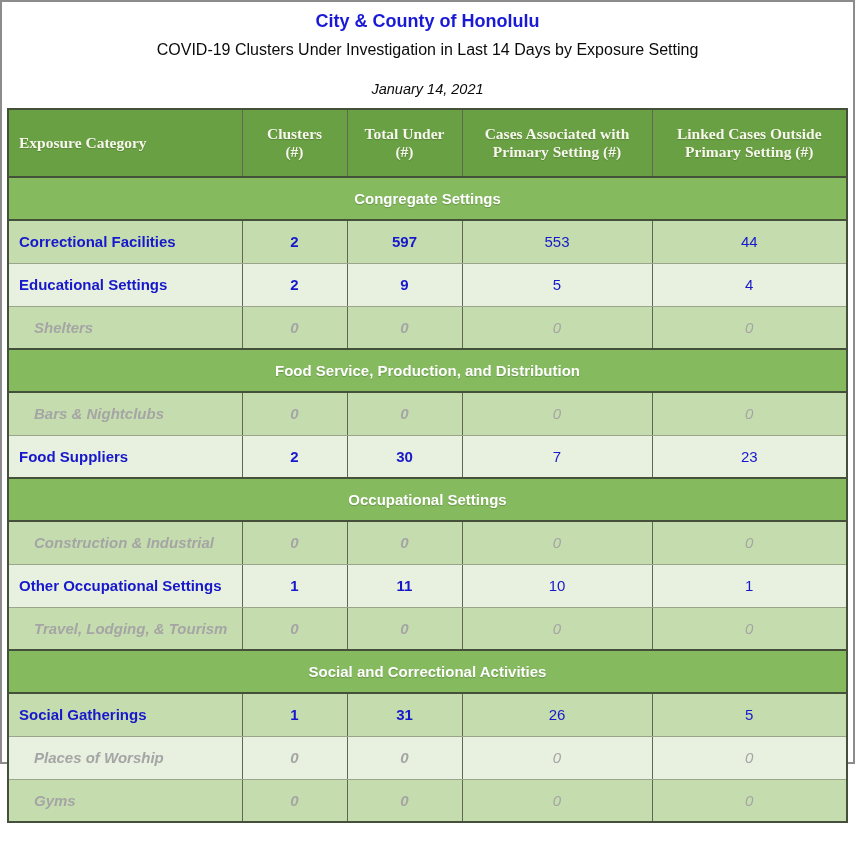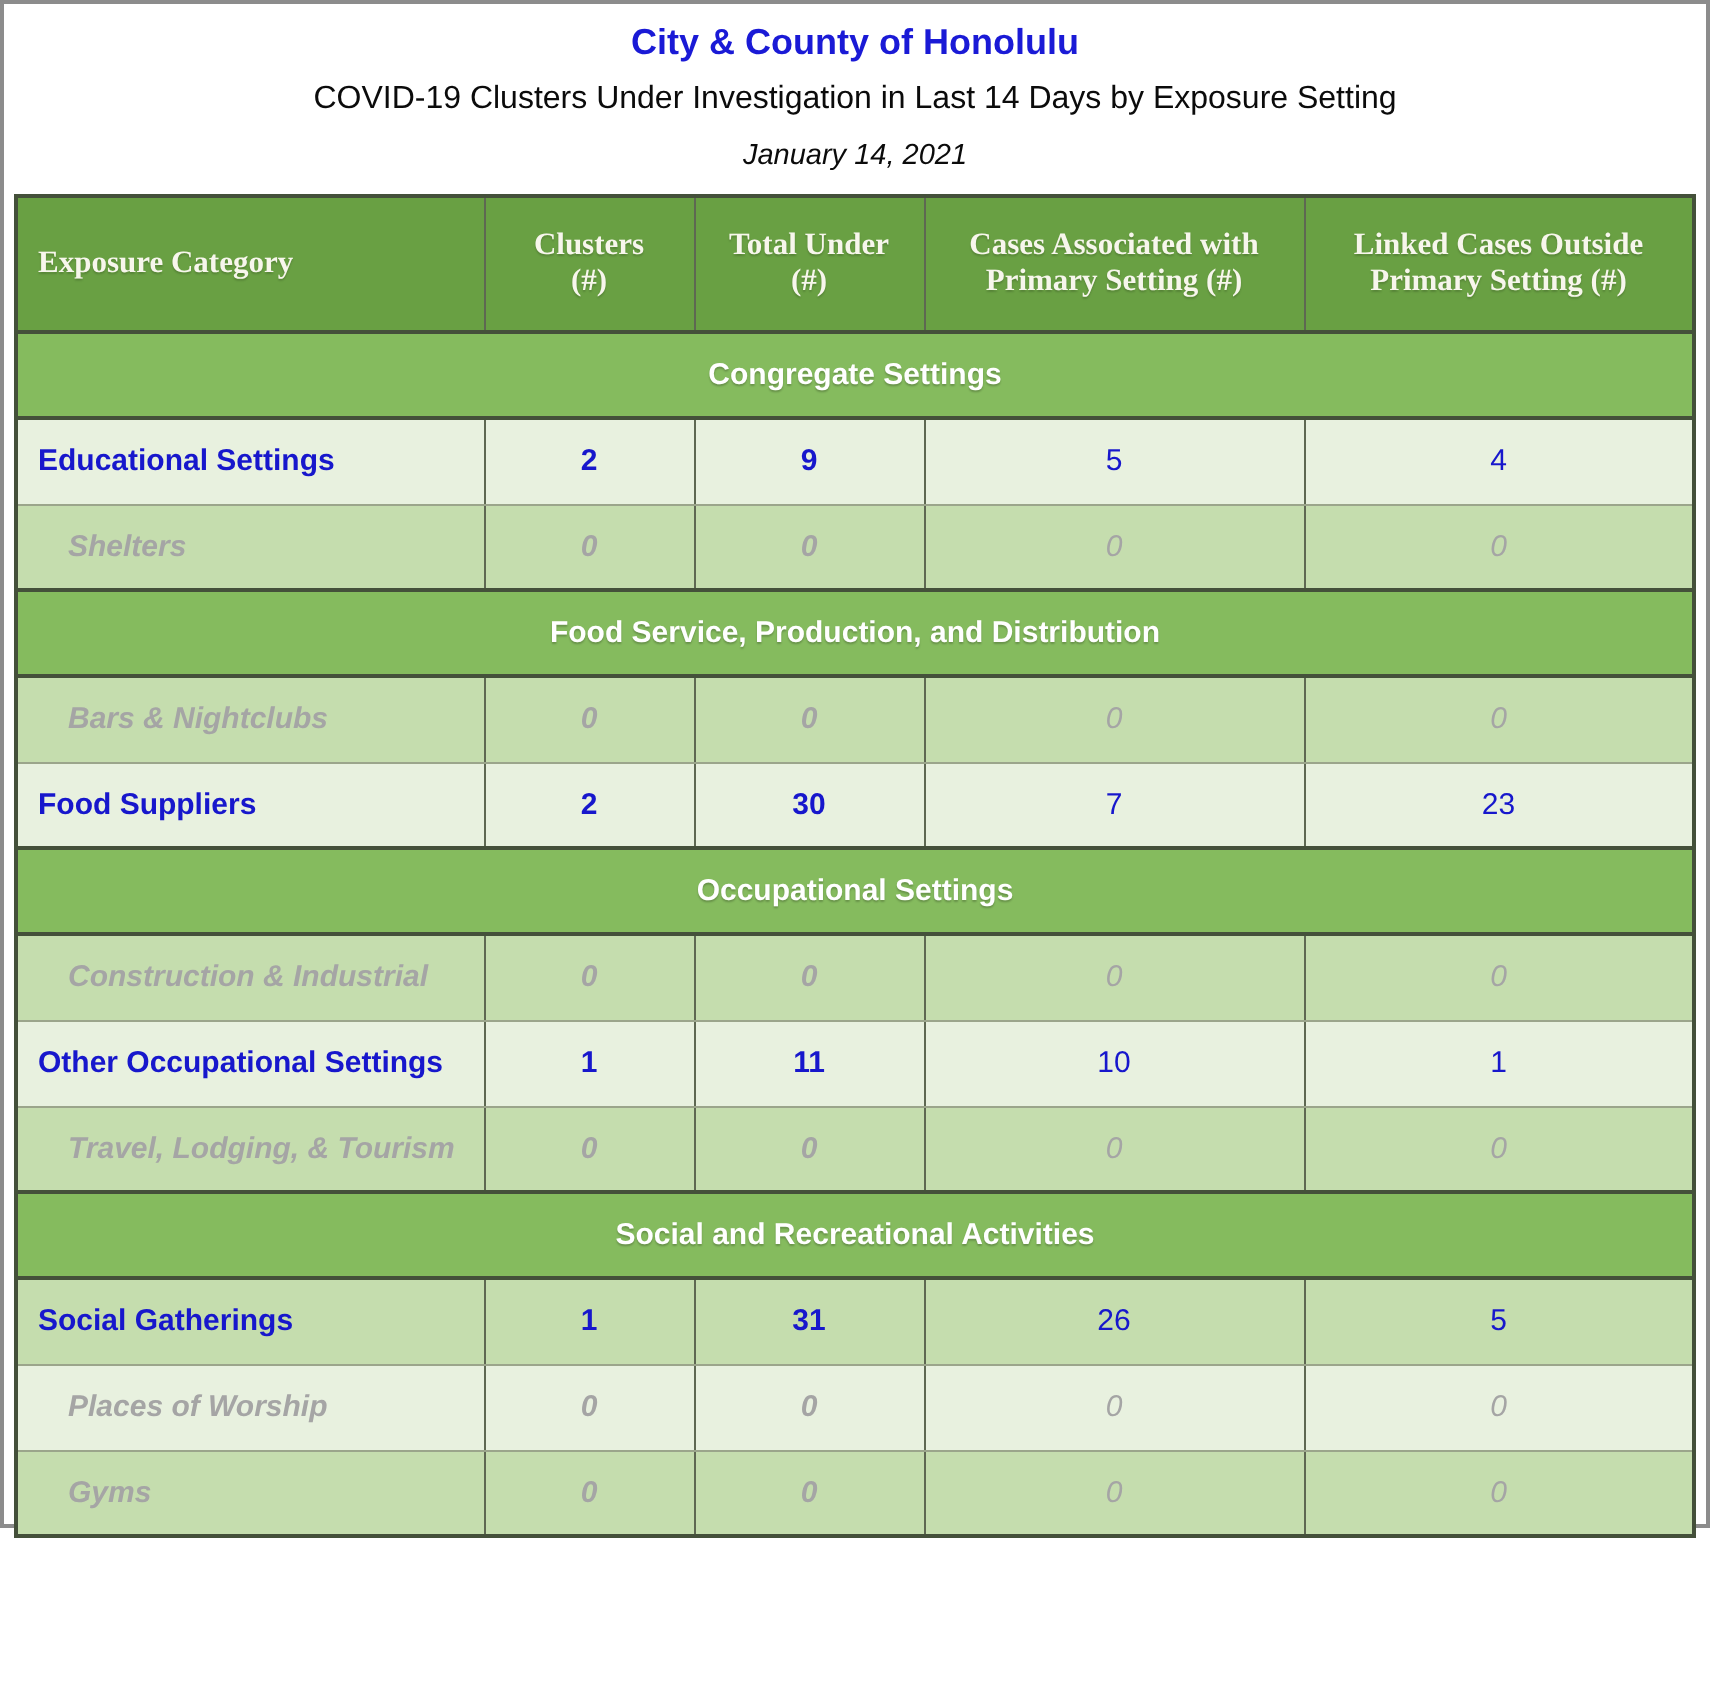--- a/index.html
+++ b/index.html
@@ -33,21 +33,21 @@
     line-height:24px;
   }
   .subtitle{
     color:#0b0b0b;
     font-size:16px;font-weight:normal;
     line-height:22px;margin-top:6px;
   }
   .date{
     color:#0b0b0b;
     font-size:14.5px;font-style:italic;
-    line-height:20px;margin-top:7px;
+    line-height:20px;margin-top:18px;
   }
   table.clusters{
     border-collapse:collapse;
     margin:9px auto 0;
     width:839px;
     table-layout:fixed;
   }
   table.clusters, table.clusters td, table.clusters th{
     border:1px solid var(--cell-vline);
   }
@@ -137,20 +137,27 @@
 Primary Setting (#)</th>
         <th>Linked Cases Outside
 Primary Setting (#)</th>
       </tr>
     </thead>
     <tbody>
 
       <tr class="band">
         <td colspan="5">Congregate Settings</td>
       </tr>
+      <tr class="data dark">
+        <td class="cat">Correctional Facilities</td>
+        <td class="v b">2</td>
+        <td class="v b">597</td>
+        <td class="v">553</td>
+        <td class="v">44</td>
+      </tr>
       <tr class="data light">
         <td class="cat">Educational Settings</td>
         <td class="v b">2</td>
         <td class="v b">9</td>
         <td class="v">5</td>
         <td class="v">4</td>
       </tr>
       <tr class="data dark zero">
         <td class="cat">Shelters</td>
         <td class="v b">0</td>
@@ -196,21 +203,21 @@
       </tr>
       <tr class="data dark zero">
         <td class="cat">Travel, Lodging, &amp; Tourism</td>
         <td class="v b">0</td>
         <td class="v b">0</td>
         <td class="v">0</td>
         <td class="v">0</td>
       </tr>
 
       <tr class="band">
-        <td colspan="5">Social and Recreational Activities</td>
+        <td colspan="5">Social and Correctional Activities</td>
       </tr>
       <tr class="data dark">
         <td class="cat">Social Gatherings</td>
         <td class="v b">1</td>
         <td class="v b">31</td>
         <td class="v">26</td>
         <td class="v">5</td>
       </tr>
       <tr class="data light zero">
         <td class="cat">Places of Worship</td>

